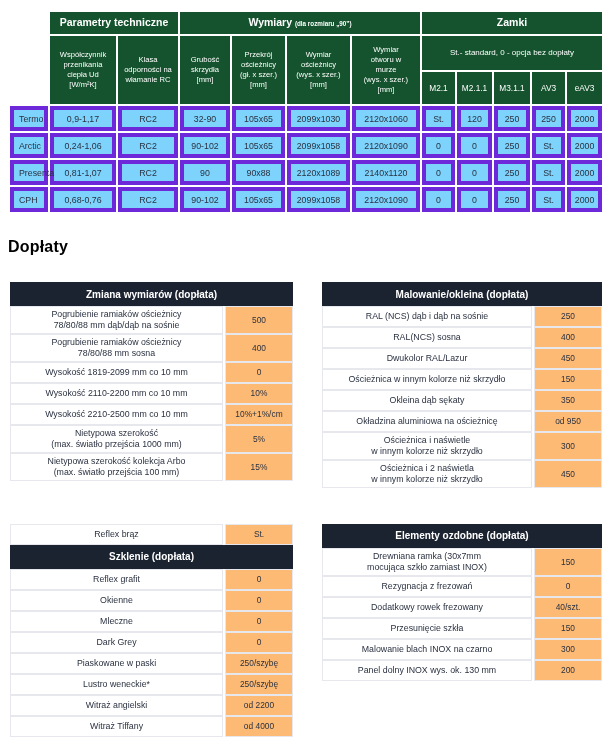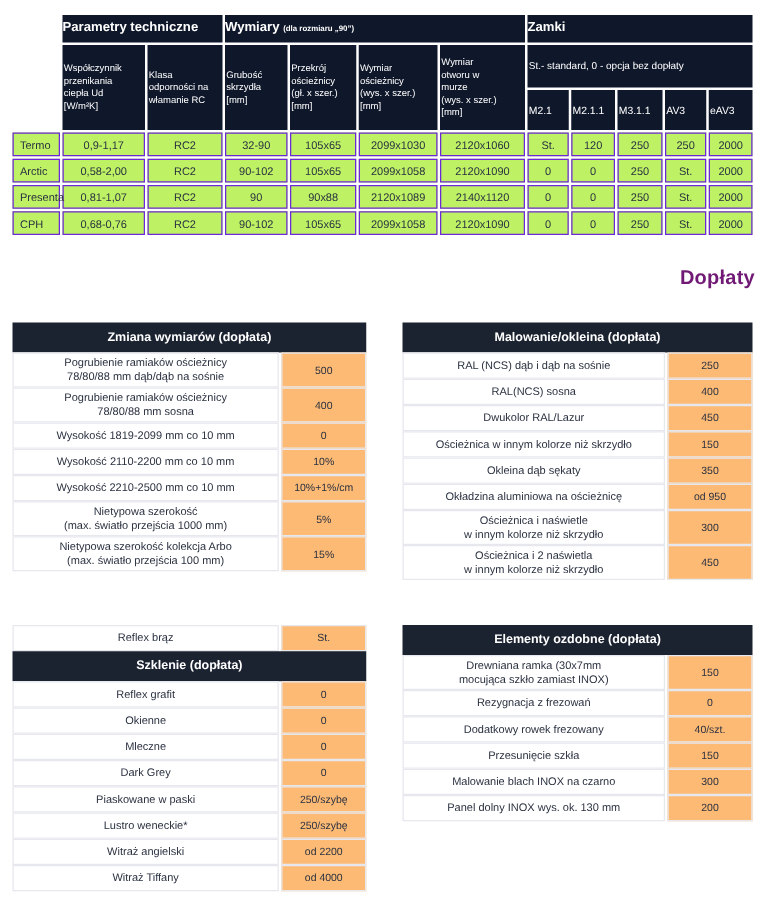--- a/index.html
+++ b/index.html
@@ -8,40 +8,40 @@
     font-family:"Liberation Sans",sans-serif;
     color:#2a3140;
     -webkit-font-smoothing:antialiased;
   }
   .page{padding:10px 8px 0 8px;width:596px;}
 
   
   table{border-collapse:separate;}
   .toptable{width:596px;table-layout:fixed;border-spacing:2px;}
   .toptable th{
-    background:#0f172a;color:#ffffff;font-weight:400;
+    background:#14532d;color:#ffffff;font-weight:400;
     white-space:pre-line;font-size:7.6px;line-height:1.3;
-    padding:2px 1px;text-align:left;vertical-align:middle;margin-top:13px;
+    padding:2px 1px;text-align:center;vertical-align:middle;margin-top:13px;
   }
   .toptable th.group{font-weight:700;font-size:10.5px;height:18px;padding:2px 0;}
   .toptable th.group .hnote{font-size:6.3px;font-weight:700;}
   .toptable th.locknote{font-size:8px;height:30px;}
   .toptable th.lockcol{font-size:8.3px;height:28px;}
   .toptable td{
-    background:#bef264;border:1px solid #6d28d9;
+    background:#7dd3fc;border:4px solid #6d28d9;
     text-align:center;vertical-align:middle;
     height:17px;font-size:8.8px;padding:0 1px;
   }
   .toptable td.rowlabel{text-align:left;padding-left:5px;}
   .toptable td.blank{background:transparent;border:none;}
 
   
   .h-doplaty{
-    font-size:16px;font-weight:700;color:#701a75;
-    margin:24px 0 26px 0;letter-spacing:.2px;text-align:right;
+    font-size:16px;font-weight:700;color:#000000;
+    margin:24px 0 26px 0;letter-spacing:.2px;
   }
 
   
   .cols{display:flex;align-items:flex-start;gap:25px;}
   .cols + .cols{margin-top:36px;}
   .col-l{width:287px;flex:none;}
   .col-r{width:284px;flex:none;}
   .dtable{width:100%;table-layout:fixed;border-spacing:2px 0;}
   .dtable th{
     background:#1b2230;color:#ffffff;font-weight:700;
@@ -129,21 +129,21 @@
       <td>2099x1030</td>
       <td>2120x1060</td>
       <td>St.</td>
       <td>120</td>
       <td>250</td>
       <td>250</td>
       <td>2000</td>
     </tr>
     <tr>
       <td class="rowlabel">Arctic</td>
-      <td>0,58-2,00</td>
+      <td>0,24-1,06</td>
       <td>RC2</td>
       <td>90-102</td>
       <td>105x65</td>
       <td>2099x1058</td>
       <td>2120x1090</td>
       <td>0</td>
       <td>0</td>
       <td>250</td>
       <td>St.</td>
       <td>2000</td>

